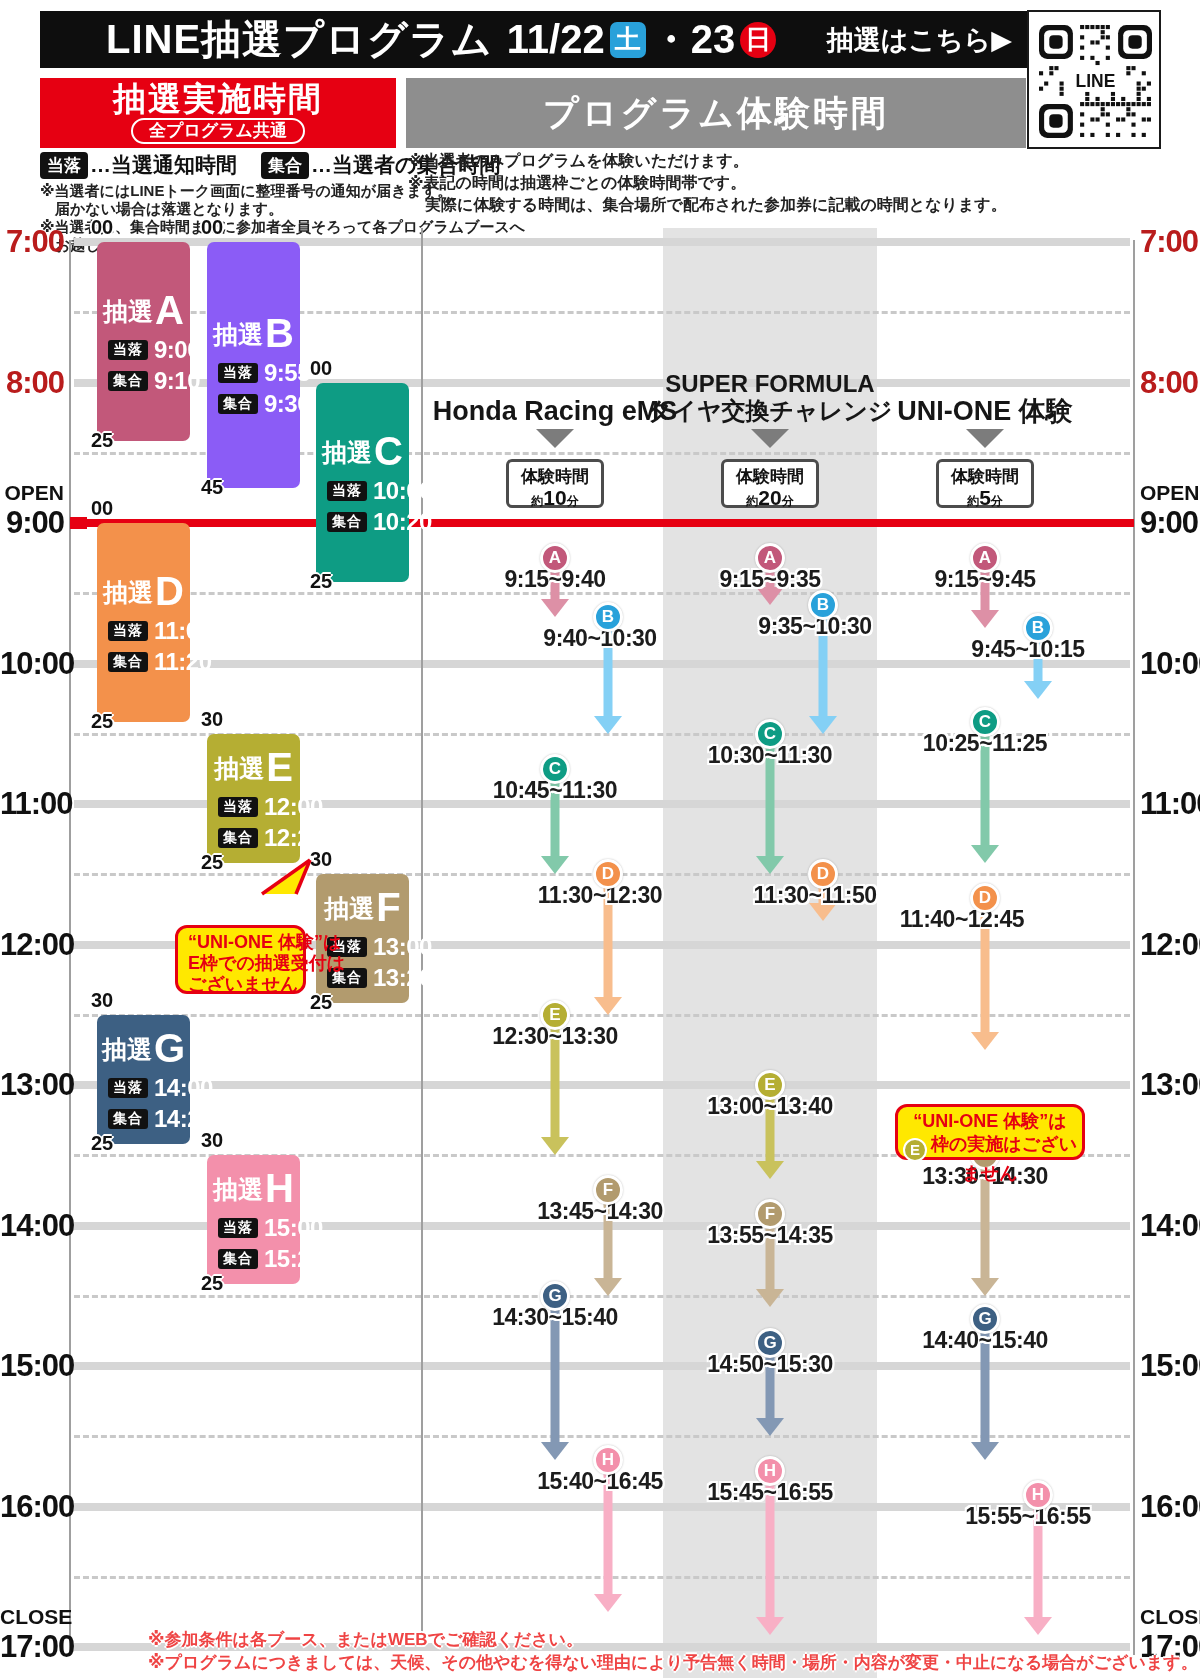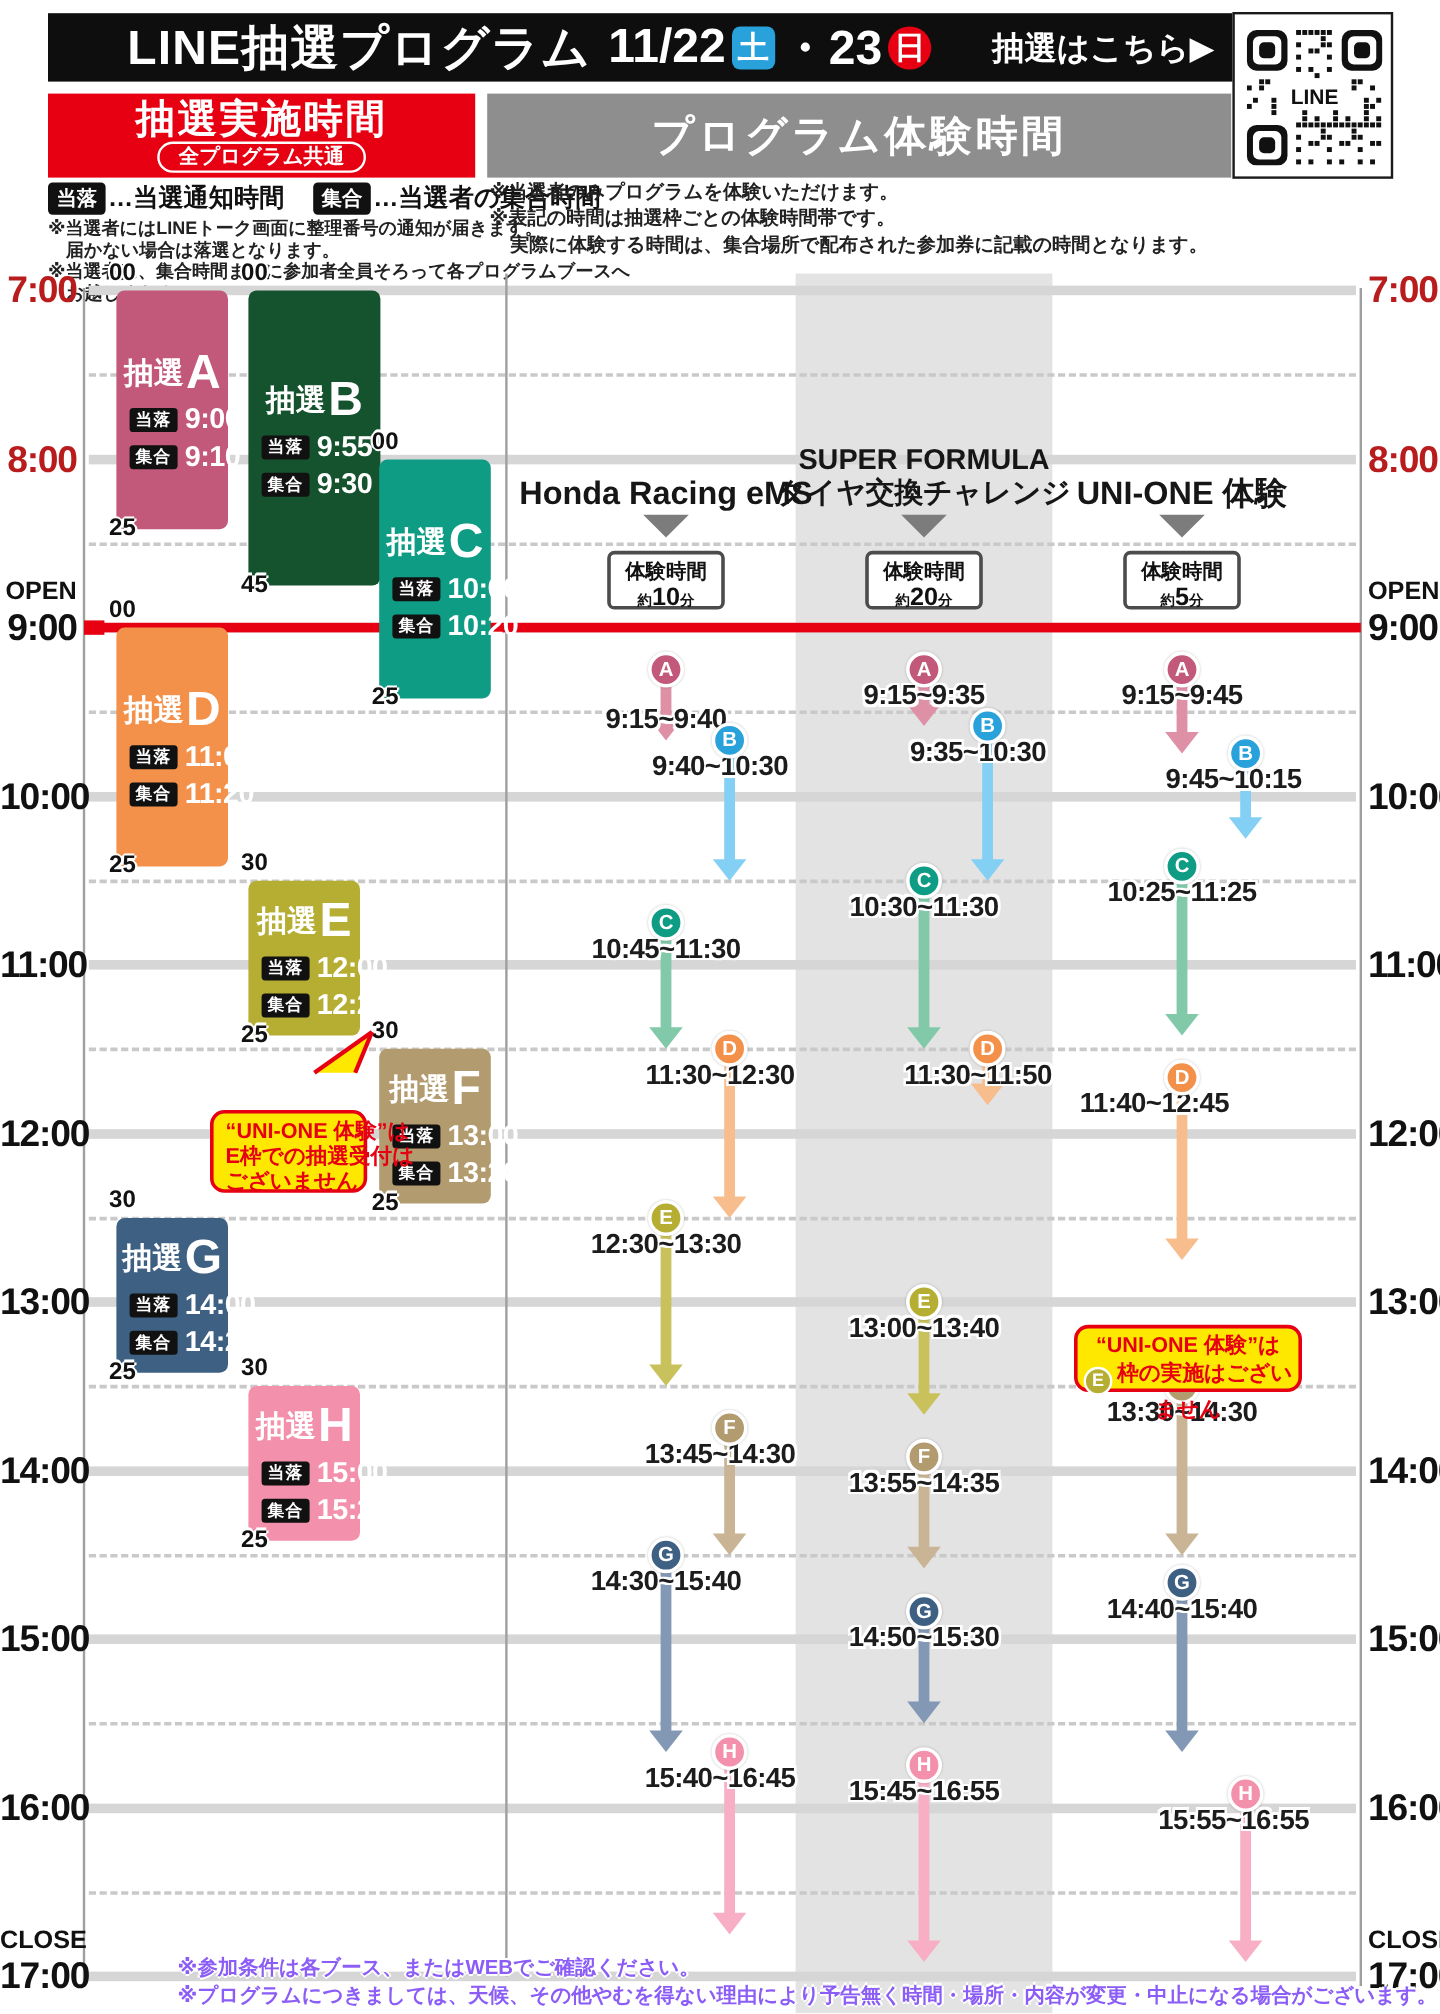--- a/index.html
+++ b/index.html
@@ -85,21 +85,21 @@
   
   .ynote{position:absolute;background:#ffe800;border:3px solid #e60012;border-radius:12px;color:#e60012;
          font-weight:bold;z-index:9;box-sizing:border-box;margin-top:34px;}
   .bubble{left:175px;top:891px;width:131px;height:69px;padding:4px 0 0 10px;font-size:18px;line-height:21px;white-space:nowrap;}
   .bubble-tail{position:absolute;left:250px;top:856px;z-index:10;}
   .eno{left:895px;top:1070px;width:190px;height:56px;text-align:center;font-size:18px;line-height:23px;padding-top:3px;}
   .eno .ecirc{display:inline-flex;width:24px;height:24px;border-radius:50%;background:#b5ae33;color:#fff;
               align-items:center;justify-content:center;font-size:15px;font-weight:bold;margin-right:4px;
               vertical-align:-5px;border:2px solid #fff;box-sizing:border-box;}
   
-  .footer{position:absolute;left:148px;top:1628px;font-size:17px;font-weight:bold;color:#8b5cf6;
+  .footer{position:absolute;left:148px;top:1628px;font-size:17px;font-weight:bold;color:#ef4444;
           line-height:23px;z-index:9;white-space:nowrap;
           text-shadow:-2px 0 0 #fff,2px 0 0 #fff,0 -2px 0 #fff,0 2px 0 #fff;}
 </style>
 </head>
 <body>
 
 <div class="page">
 
   <div class="topbar">
     <span class="topbar-title">LINE抽選プログラム</span>
@@ -296,21 +296,21 @@
             <div class="blk-badge">当落</div>
             <div class="blk-time">9:00</div>
           </div>
           <div class="blk-row">
             <div class="blk-badge">集合</div>
             <div class="blk-time">9:10</div>
           </div>
         </div>
         <div class="corner-label" style="left: 80px; top: 216px;">00</div>
         <div class="corner-label" style="left: 80px; top: 429.042px;">25</div>
-        <div class="blk" style="left: 207px; top: 242px; width: 110px; height: 245.875px; background: #14532d;">
+        <div class="blk" style="left: 207px; top: 242px; width: 93px; height: 245.875px; background: #8b5cf6;">
           <div class="blk-title"><span>抽選</span><span class="big">B</span></div>
           <div class="blk-row">
             <div class="blk-badge">当落</div>
             <div class="blk-time">9:55</div>
           </div>
           <div class="blk-row">
             <div class="blk-badge">集合</div>
             <div class="blk-time">9:30</div>
           </div>
         </div>
@@ -398,21 +398,21 @@
           <div>Honda Racing eMS</div>
         </div>
         <div class="col-tri" style="left: 555px; top: 429px;"></div>
         <div class="dur-box" style="left: 555px; top: 459px;">
           <div class="dur-l1">体験時間</div>
           <div class="dur-l2"><span>約</span><span class="val">10</span><span>分</span></div>
         </div>
         <div class="shaft" style="left: 555px; top: 558.125px; height: 41.5417px; background: rgb(221, 144, 166);"></div>
         <div class="ahead" style="left: 555px; top: 598.667px; border-top: 18px solid rgb(221, 144, 166);"></div>
         <div class="slot-circle" style="left: 555px; top: 558.125px; background: rgb(194, 88, 122);">A</div>
-        <div class="slot-label" style="left: 555px; top: 566.125px; margin-top: 20px;">9:15~9:40</div>
+        <div class="slot-label" style="left: 555px; top: 566.125px;">9:15~9:40</div>
         <div class="shaft" style="left: 608px; top: 616.667px; height: 100.083px; background: rgb(132, 208, 245);"></div>
         <div class="ahead" style="left: 608px; top: 715.75px; border-top: 18px solid rgb(132, 208, 245);"></div>
         <div class="slot-circle" style="left: 608px; top: 616.667px; background: rgb(41, 161, 218);">B</div>
         <div class="slot-label" style="left: 600px; top: 624.667px;">9:40~10:30</div>
         <div class="shaft" style="left: 555px; top: 768.875px; height: 88.375px; background: rgb(130, 201, 170);"></div>
         <div class="ahead" style="left: 555px; top: 856.25px; border-top: 18px solid rgb(130, 201, 170);"></div>
         <div class="slot-circle" style="left: 555px; top: 768.875px; background: rgb(14, 156, 132);">C</div>
         <div class="slot-label" style="left: 555px; top: 776.875px;">10:45~11:30</div>
         <div class="shaft" style="left: 608px; top: 874.25px; height: 123.5px; background: rgb(248, 189, 141);"></div>
         <div class="ahead" style="left: 608px; top: 996.75px; border-top: 18px solid rgb(248, 189, 141);"></div>

